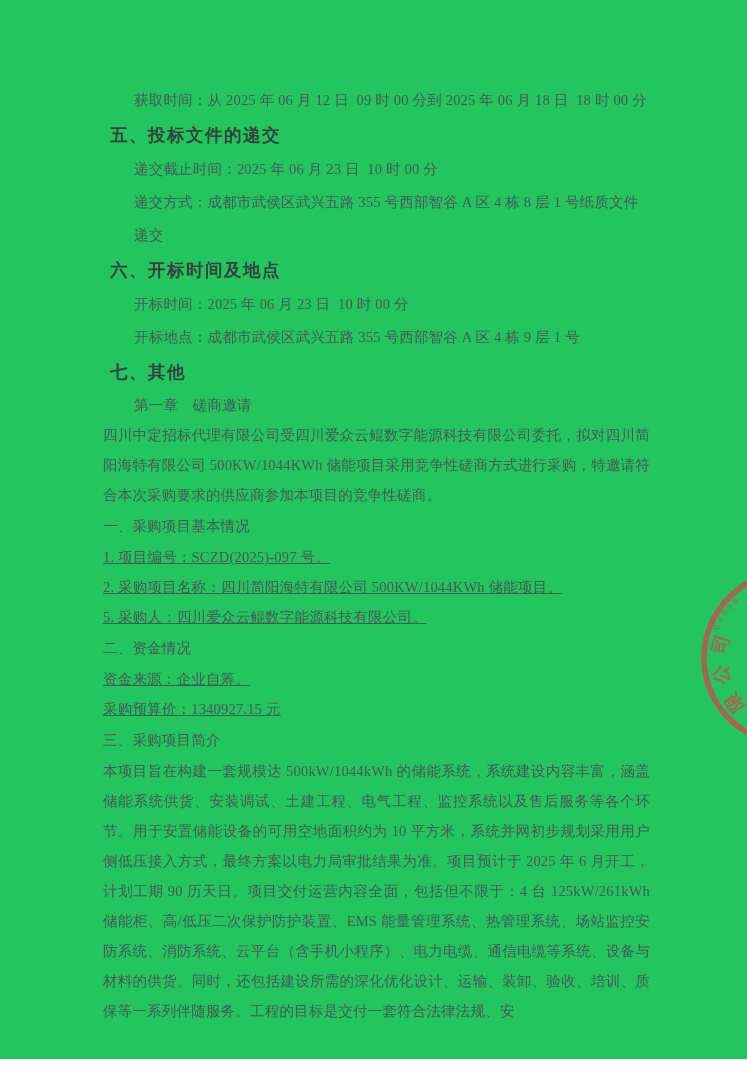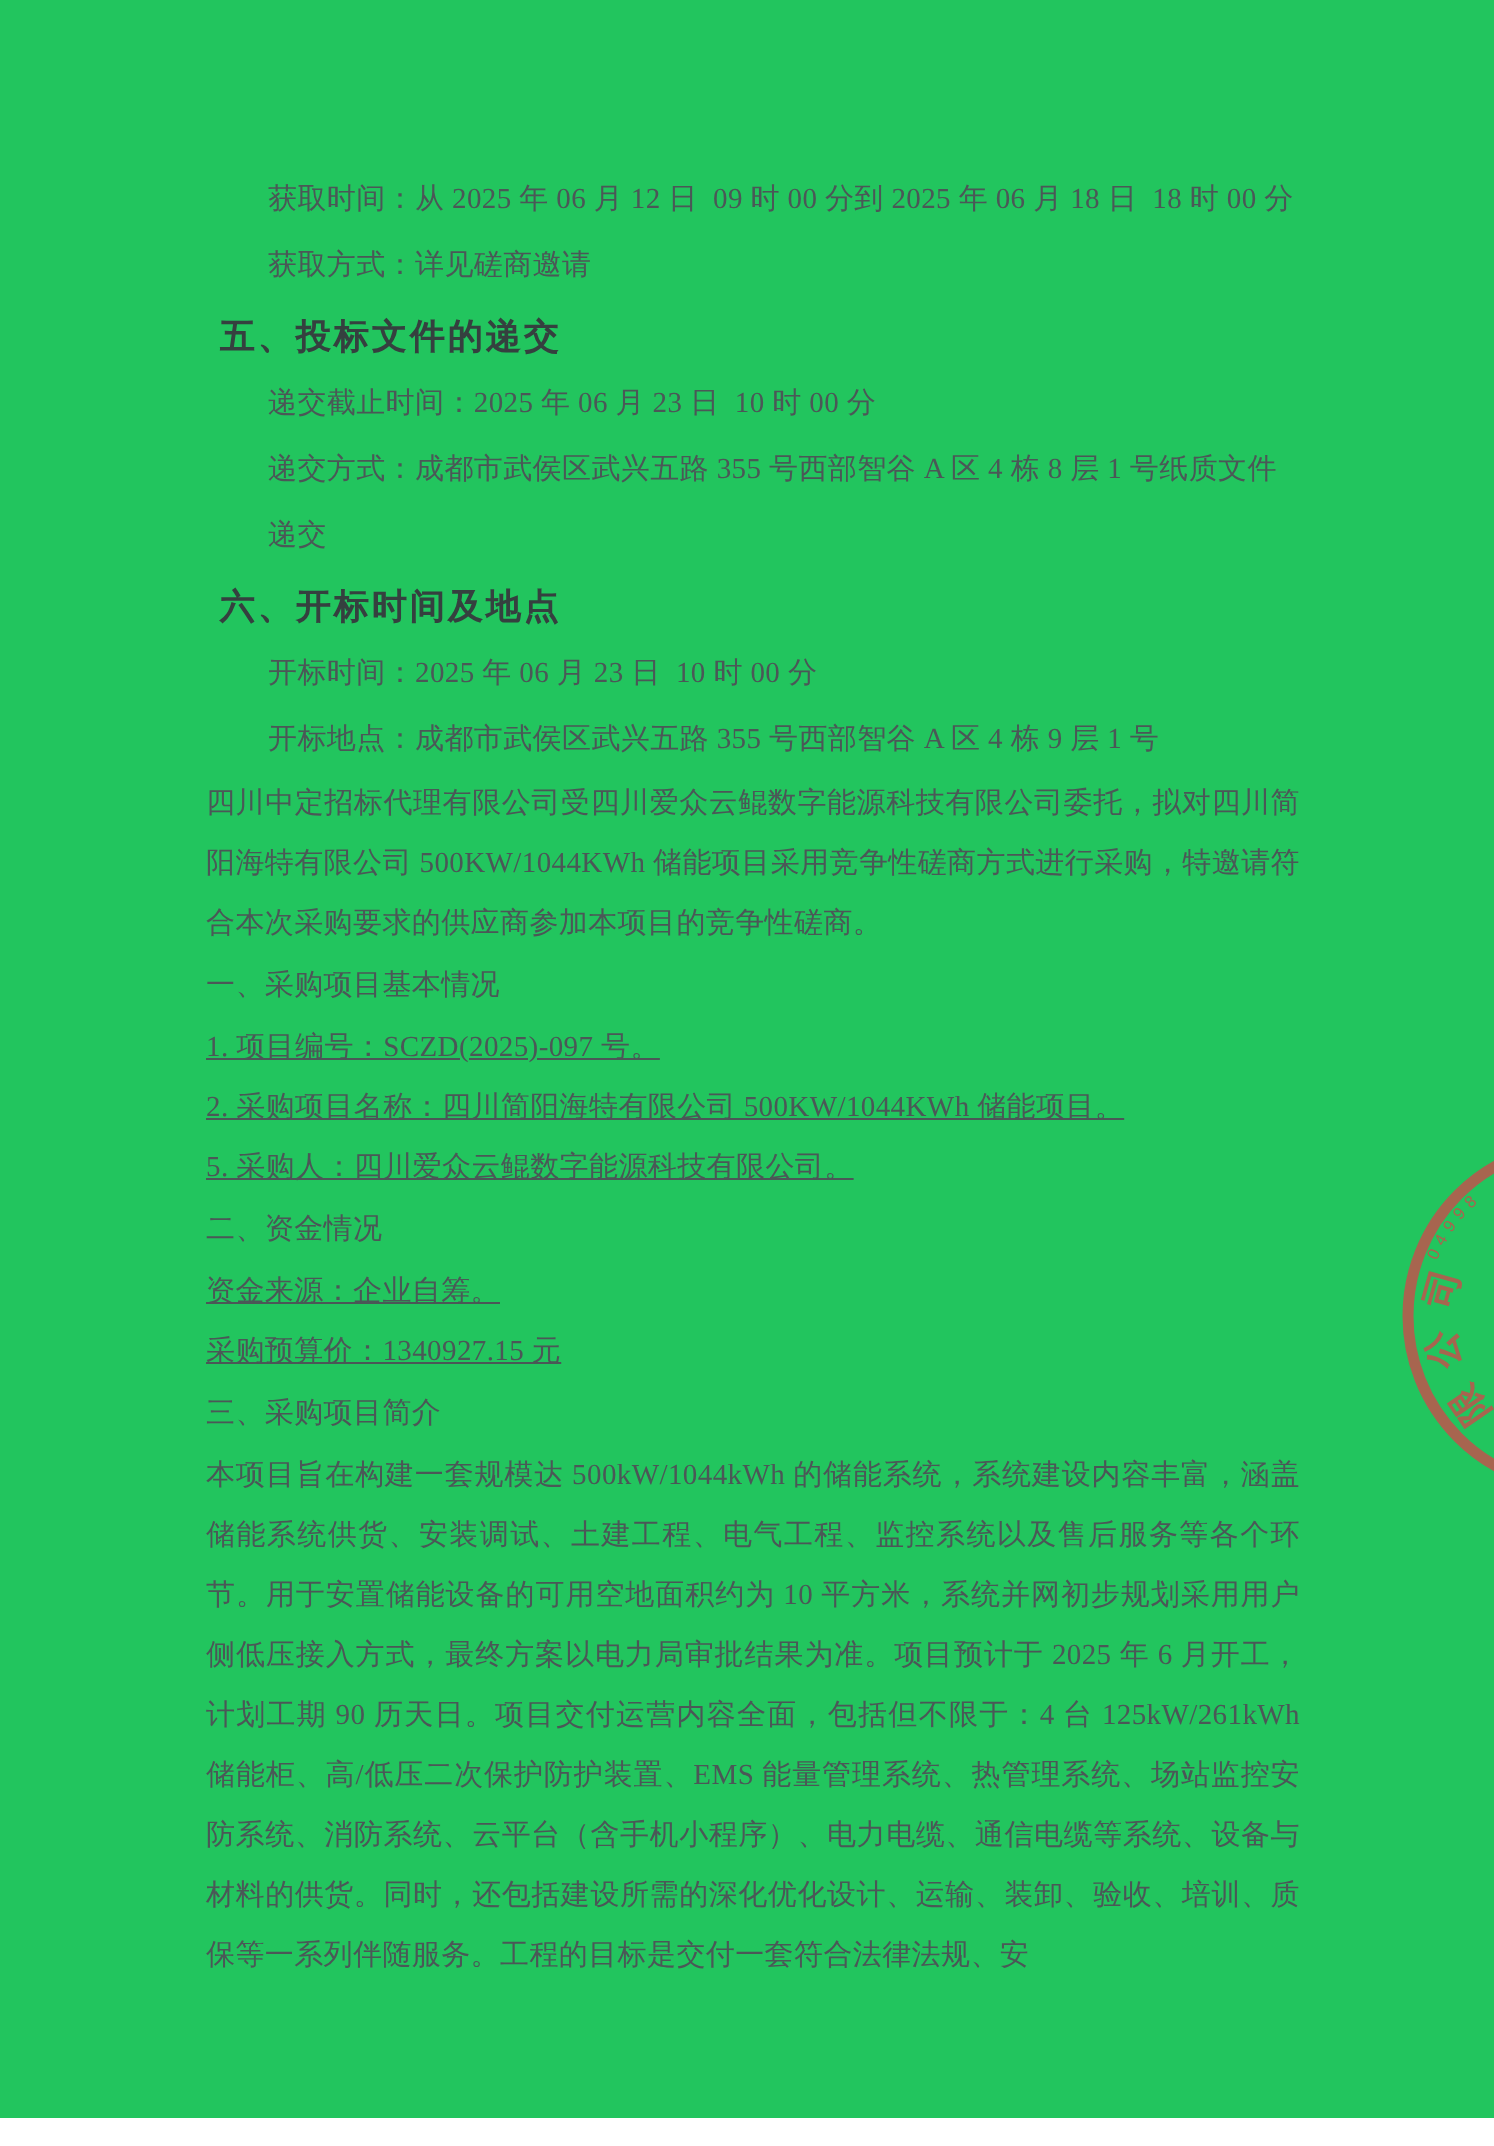--- a/index.html
+++ b/index.html
@@ -71,27 +71,28 @@
     opacity: 0.82;
   }
 </style>
 </head>
 <body>
 
 <div id="page">
 
   <div id="doc-body">
     <div class="line detail">获取时间：从 2025 年 06 月 12 日  09 时 00 分到 2025 年 06 月 18 日  18 时 00 分</div>
-    <div class="line detail">获取方式：详见磋商邀请</div>
     <div class="line heading">五、投标文件的递交</div>
     <div class="line detail">递交截止时间：2025 年 06 月 23 日  10 时 00 分</div>
     <div class="line detail">递交方式：成都市武侯区武兴五路 355 号西部智谷 A 区 4 栋 8 层 1 号纸质文件递交</div>
     <div class="line heading">六、开标时间及地点</div>
     <div class="line detail">开标时间：2025 年 06 月 23 日  10 时 00 分</div>
     <div class="line detail">开标地点：成都市武侯区武兴五路 355 号西部智谷 A 区 4 栋 9 层 1 号</div>
+    <div class="line heading">七、其他</div>
+    <div class="line chapter">第一章　磋商邀请</div>
     <div class="line para">四川中定招标代理有限公司受四川爱众云鲲数字能源科技有限公司委托，拟对四川简阳海特有限公司 500KW/1044KWh 储能项目采用竞争性磋商方式进行采购，特邀请符合本次采购要求的供应商参加本项目的竞争性磋商。</div>
     <div class="line sub">一、采购项目基本情况</div>
     <div class="line item">1. 项目编号：SCZD(2025)-097 号。</div>
     <div class="line item">2. 采购项目名称：四川简阳海特有限公司 500KW/1044KWh 储能项目。</div>
     <div class="line item">5. 采购人：四川爱众云鲲数字能源科技有限公司。</div>
     <div class="line sub">二、资金情况</div>
     <div class="line item">资金来源：企业自筹。</div>
     <div class="line item">采购预算价：1340927.15 元</div>
     <div class="line sub">三、采购项目简介</div>
     <div class="line para">本项目旨在构建一套规模达 500kW/1044kWh 的储能系统，系统建设内容丰富，涵盖储能系统供货、安装调试、土建工程、电气工程、监控系统以及售后服务等各个环节。用于安置储能设备的可用空地面积约为 10 平方米，系统并网初步规划采用用户侧低压接入方式，最终方案以电力局审批结果为准。项目预计于 2025 年 6 月开工，计划工期 90 历天日。项目交付运营内容全面，包括但不限于：4 台 125kW/261kWh 储能柜、高/低压二次保护防护装置、EMS 能量管理系统、热管理系统、场站监控安防系统、消防系统、云平台（含手机小程序）、电力电缆、通信电缆等系统、设备与材料的供货。同时，还包括建设所需的深化优化设计、运输、装卸、验收、培训、质保等一系列伴随服务。工程的目标是交付一套符合法律法规、安</div>

